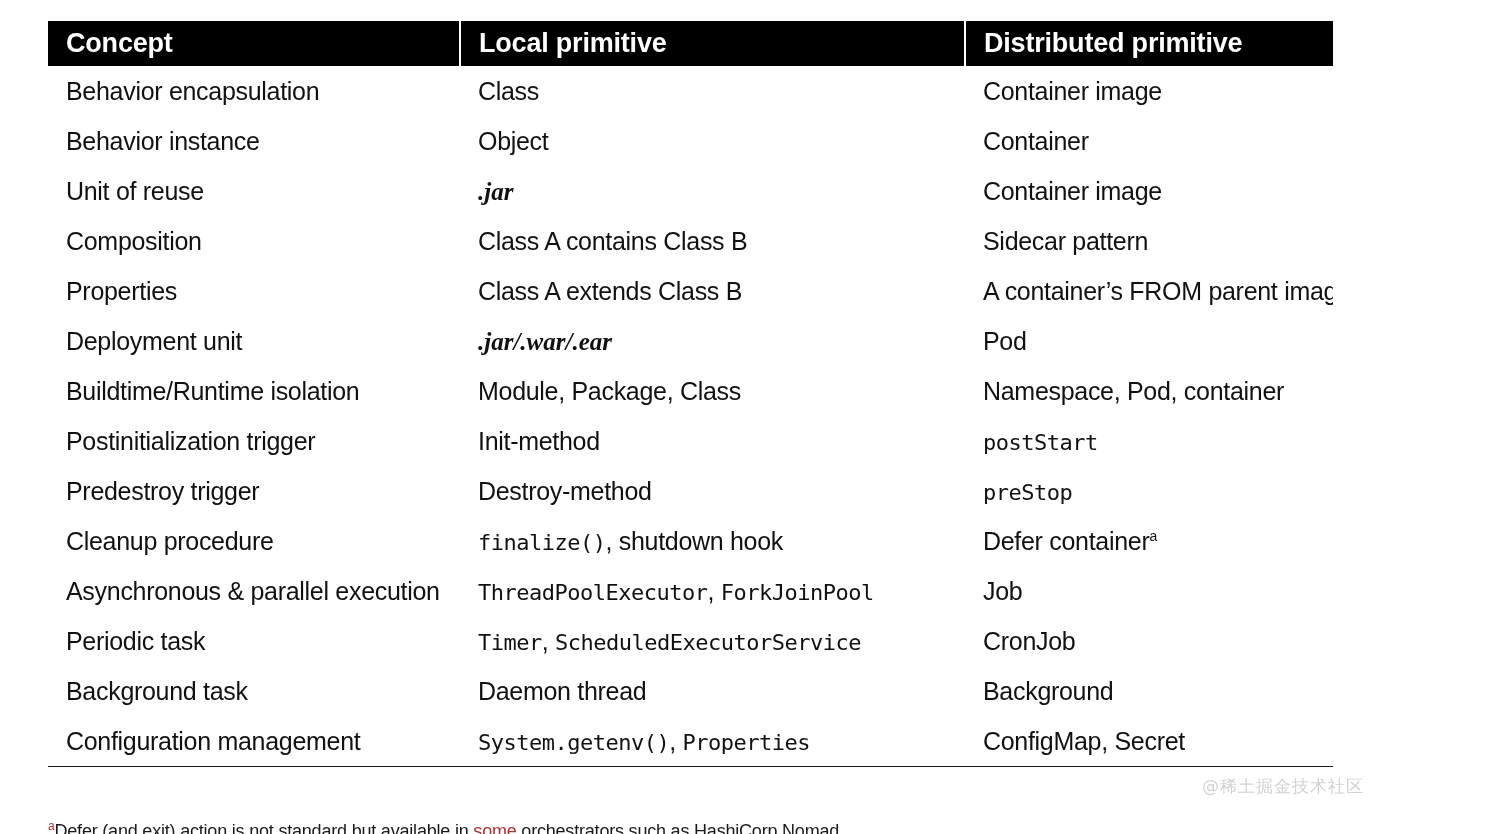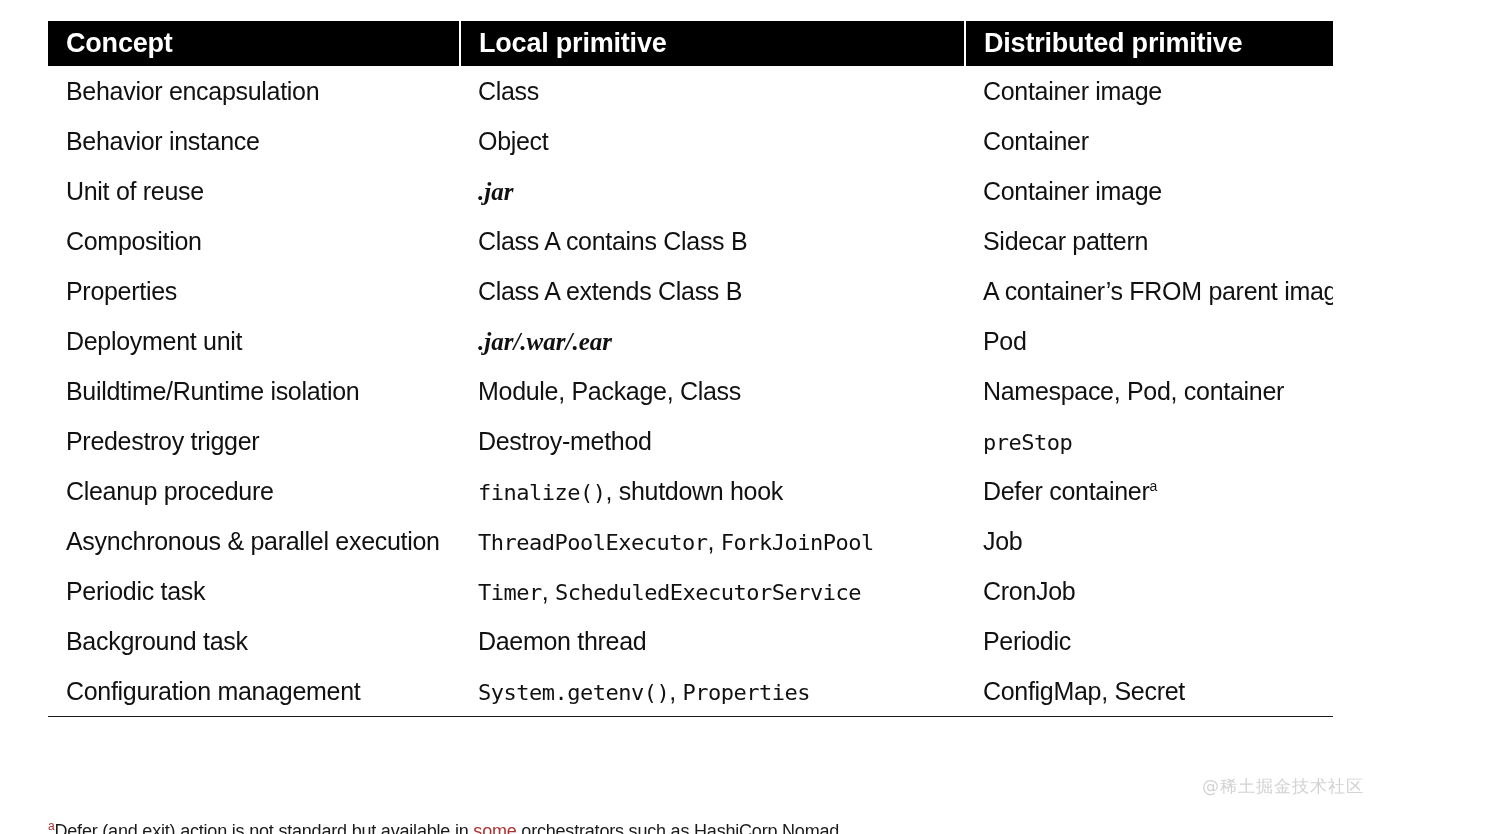--- a/index.html
+++ b/index.html
@@ -196,20 +196,25 @@
             <td>Deployment unit</td>
             <td><span class="v-italic">.jar/.war/.ear</span></td>
             <td><span>Pod</span></td>
           </tr>
           <tr>
             <td>Buildtime/Runtime isolation</td>
             <td><span>Module, Package, Class</span></td>
             <td><span>Namespace, Pod, container</span></td>
           </tr>
           <tr>
+            <td>Postinitialization trigger</td>
+            <td><span>Init-method</span></td>
+            <td><span class="v-mono">postStart</span></td>
+          </tr>
+          <tr>
             <td>Predestroy trigger</td>
             <td><span>Destroy-method</span></td>
             <td><span class="v-mono">preStop</span></td>
           </tr>
           <tr>
             <td>Cleanup procedure</td>
             <td><span class="seg seg-mono">finalize()</span><span class="seg seg-plain">, shutdown hook</span></td>
             <td><span>Defer container</span><sup class="fn">a</sup></td>
           </tr>
           <tr>
@@ -218,21 +223,21 @@
             <td><span>Job</span></td>
           </tr>
           <tr>
             <td>Periodic task</td>
             <td><span class="seg seg-mono">Timer</span><span class="seg seg-plain">, </span><span class="seg seg-mono">ScheduledExecutorService</span></td>
             <td><span>CronJob</span></td>
           </tr>
           <tr>
             <td>Background task</td>
             <td><span>Daemon thread</span></td>
-            <td><span>Periodic</span></td>
+            <td><span>Background</span></td>
           </tr>
           <tr>
             <td>Configuration management</td>
             <td><span class="seg seg-mono">System.getenv()</span><span class="seg seg-plain">, </span><span class="seg seg-mono">Properties</span></td>
             <td><span>ConfigMap, Secret</span></td>
           </tr>
         </tbody>
     </table>
   </div>
 

